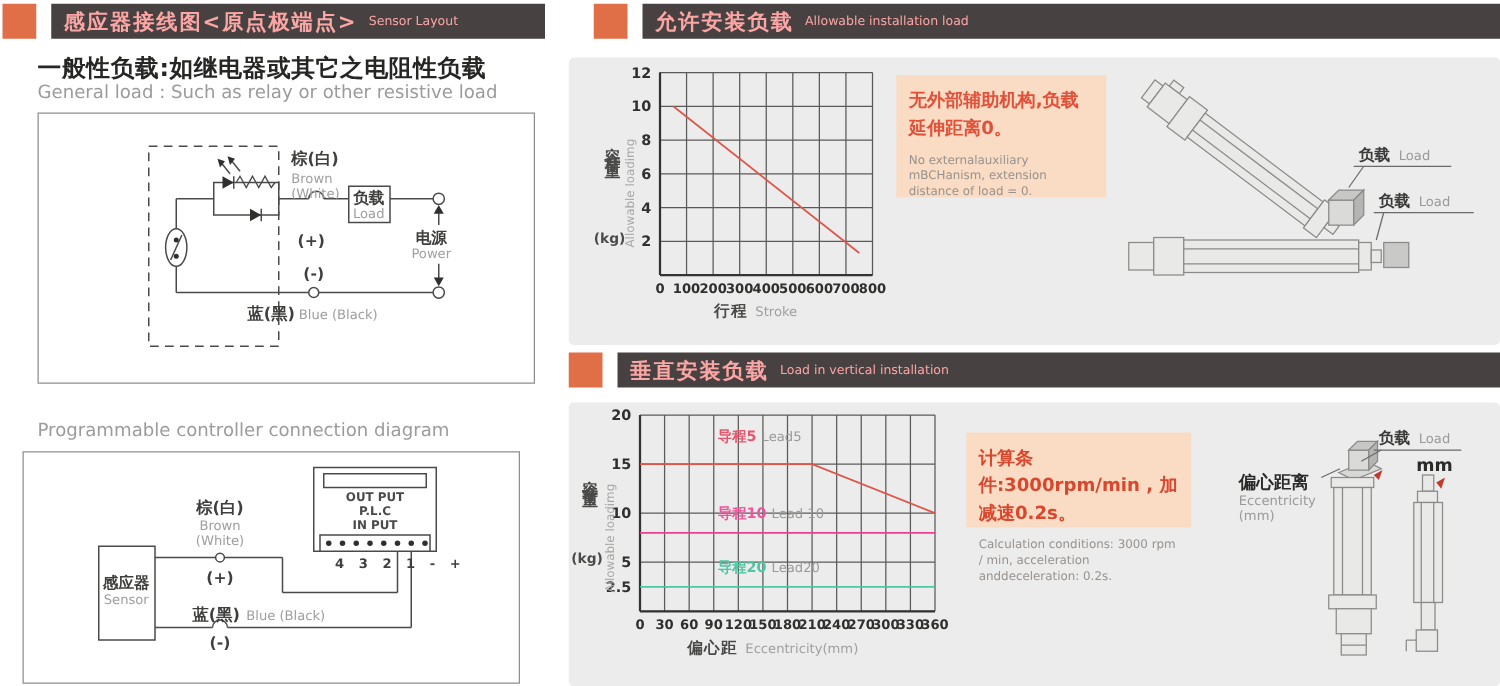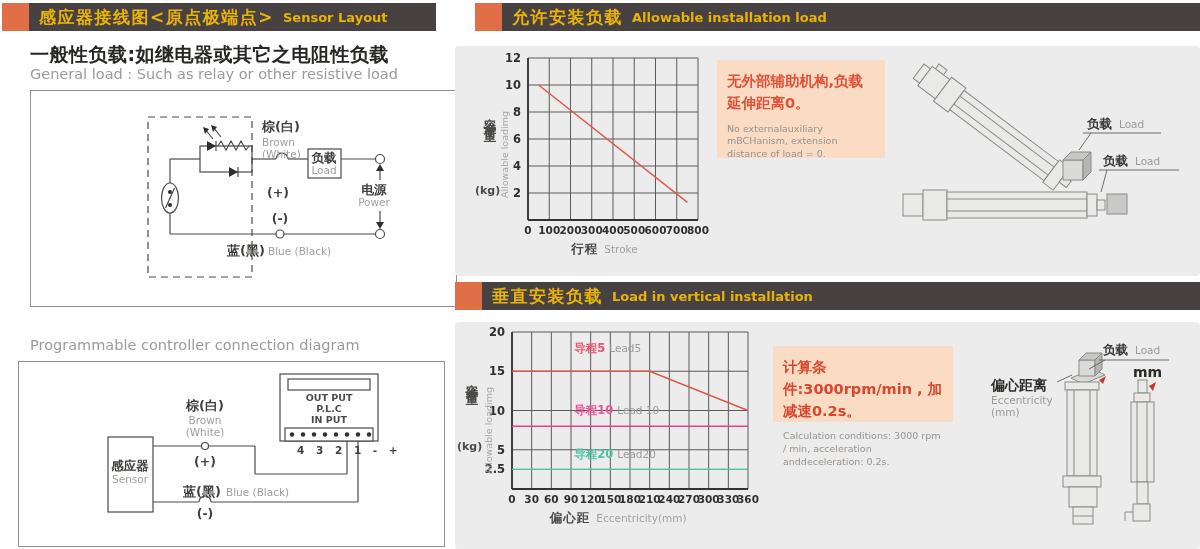--- a/index.html
+++ b/index.html
@@ -2,28 +2,28 @@
 <html><head>
 <meta charset="utf-8">
 <style>
   html,body{margin:0;padding:0;background:#fff;}
   .page{position:relative;width:1200px;height:549px;background:#fff;overflow:hidden;
         font-family:"DejaVu Sans",sans-serif;}
   .abs{position:absolute;}
   
   .hdr{position:absolute;height:28px;display:flex;}
   .hdr-orange{width:27px;height:100%;background:#e06f48;}
-  .hdr-bar{flex:1;background:#474241;color:#eab308;display:flex;align-items:center;
-           padding-left:10px;gap:9px;}
+  .hdr-bar{flex:1;background:#474241;color:#fca5a5;display:flex;align-items:center;
+           padding-left:10px;gap:9px;margin-left:12px;}
   .hdr-cn{font-size:17px;font-weight:bold;letter-spacing:1.5px;white-space:nowrap;}
-  .hdr-en{font-size:13px;font-weight:bold;white-space:nowrap;}
+  .hdr-en{font-size:10px;font-weight:normal;white-space:nowrap;}
   
   .heading-cn{position:absolute;font-size:19px;font-weight:bold;color:#262624;letter-spacing:.5px;white-space:nowrap;}
   .heading-en{position:absolute;font-size:14.5px;color:#9b9b99;white-space:nowrap;}
-  .circuit-box{position:absolute;background:#fff;border:1.5px solid #8f8f8d;padding-left:29px;}
+  .circuit-box{position:absolute;background:#fff;border:1.5px solid #8f8f8d;}
   
   .panel{position:absolute;background:#ececec;border-radius:4px;}
   .note{position:absolute;background:#f9dcc3;box-sizing:border-box;padding:11px 10px;}
   .note-cn{font-size:14.5px;font-weight:bold;color:#e2503a;line-height:1.5;}
   .note-en{font-size:9.5px;color:#97928e;line-height:1.35;margin-top:8px;}
   .ylab-cn{position:absolute;writing-mode:vertical-rl;text-orientation:upright;
            font-size:12.5px;font-weight:bold;color:#4a4a48;letter-spacing:4px;}
   .ylab-kg{position:absolute;font-size:11px;font-weight:bold;color:#4a4a48;}
   .ylab-en{position:absolute;font-size:9.5px;color:#a8a8a6;transform:rotate(-90deg);
            transform-origin:0 0;white-space:nowrap;}

